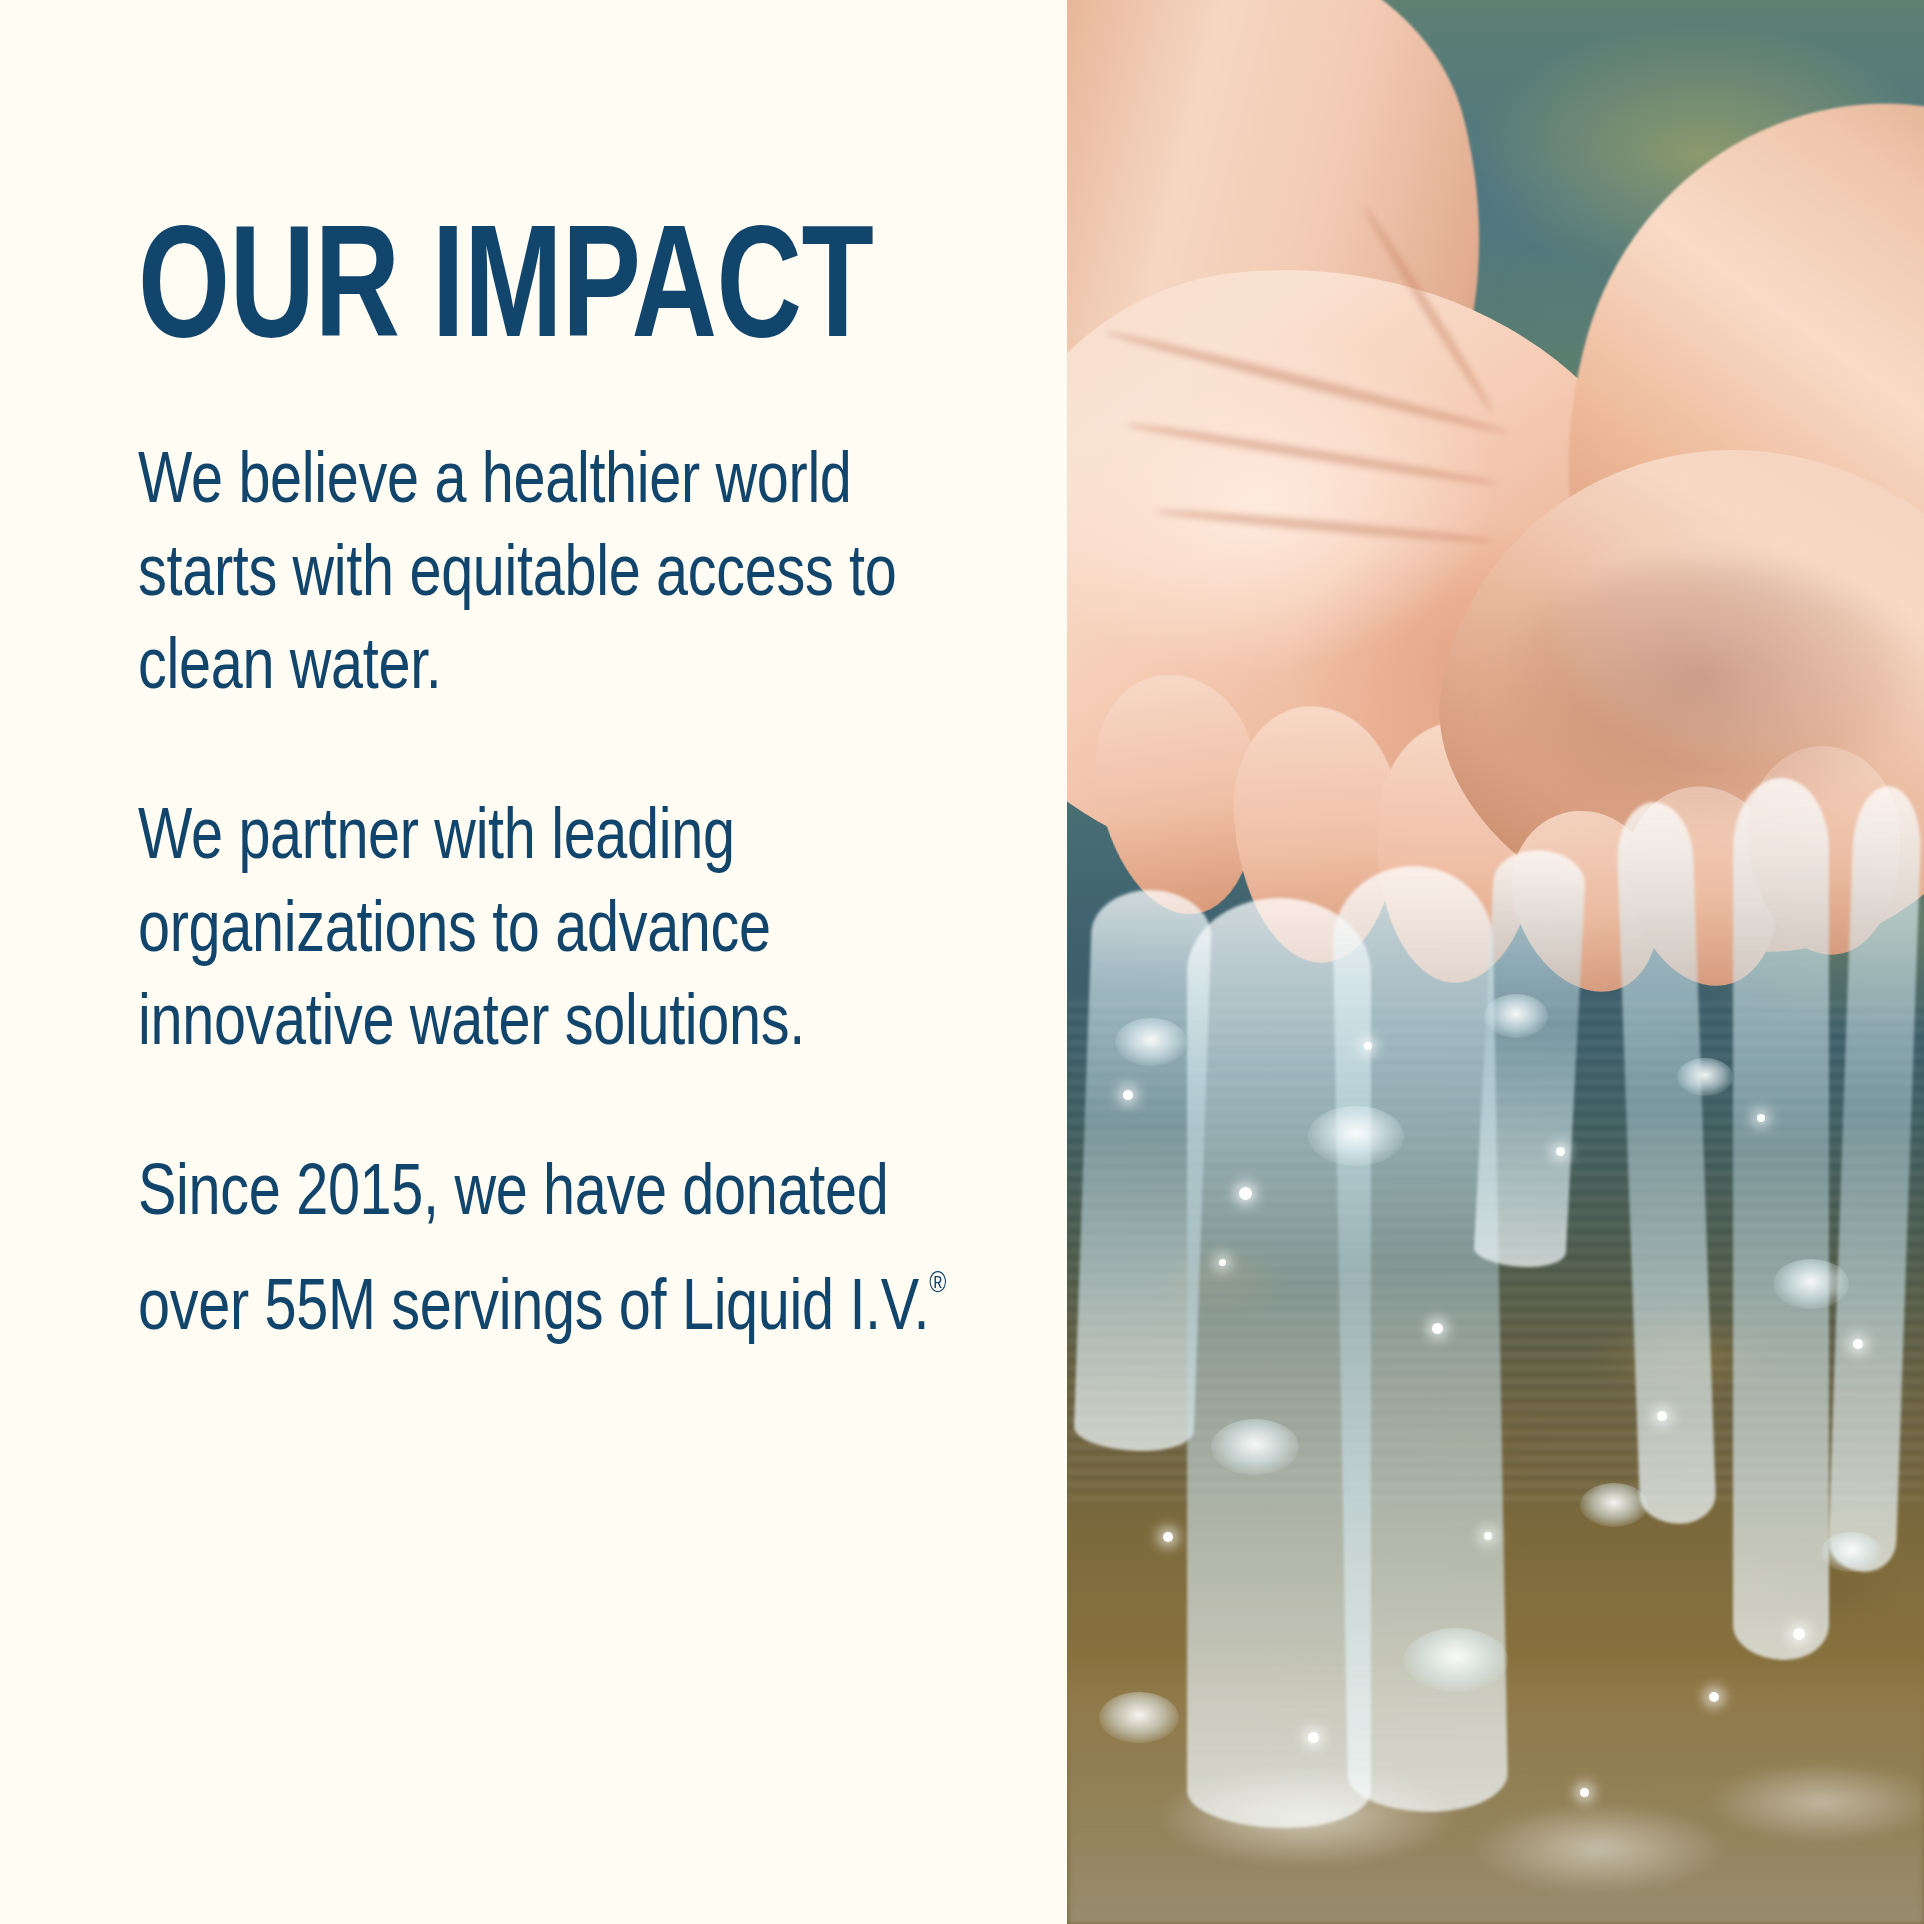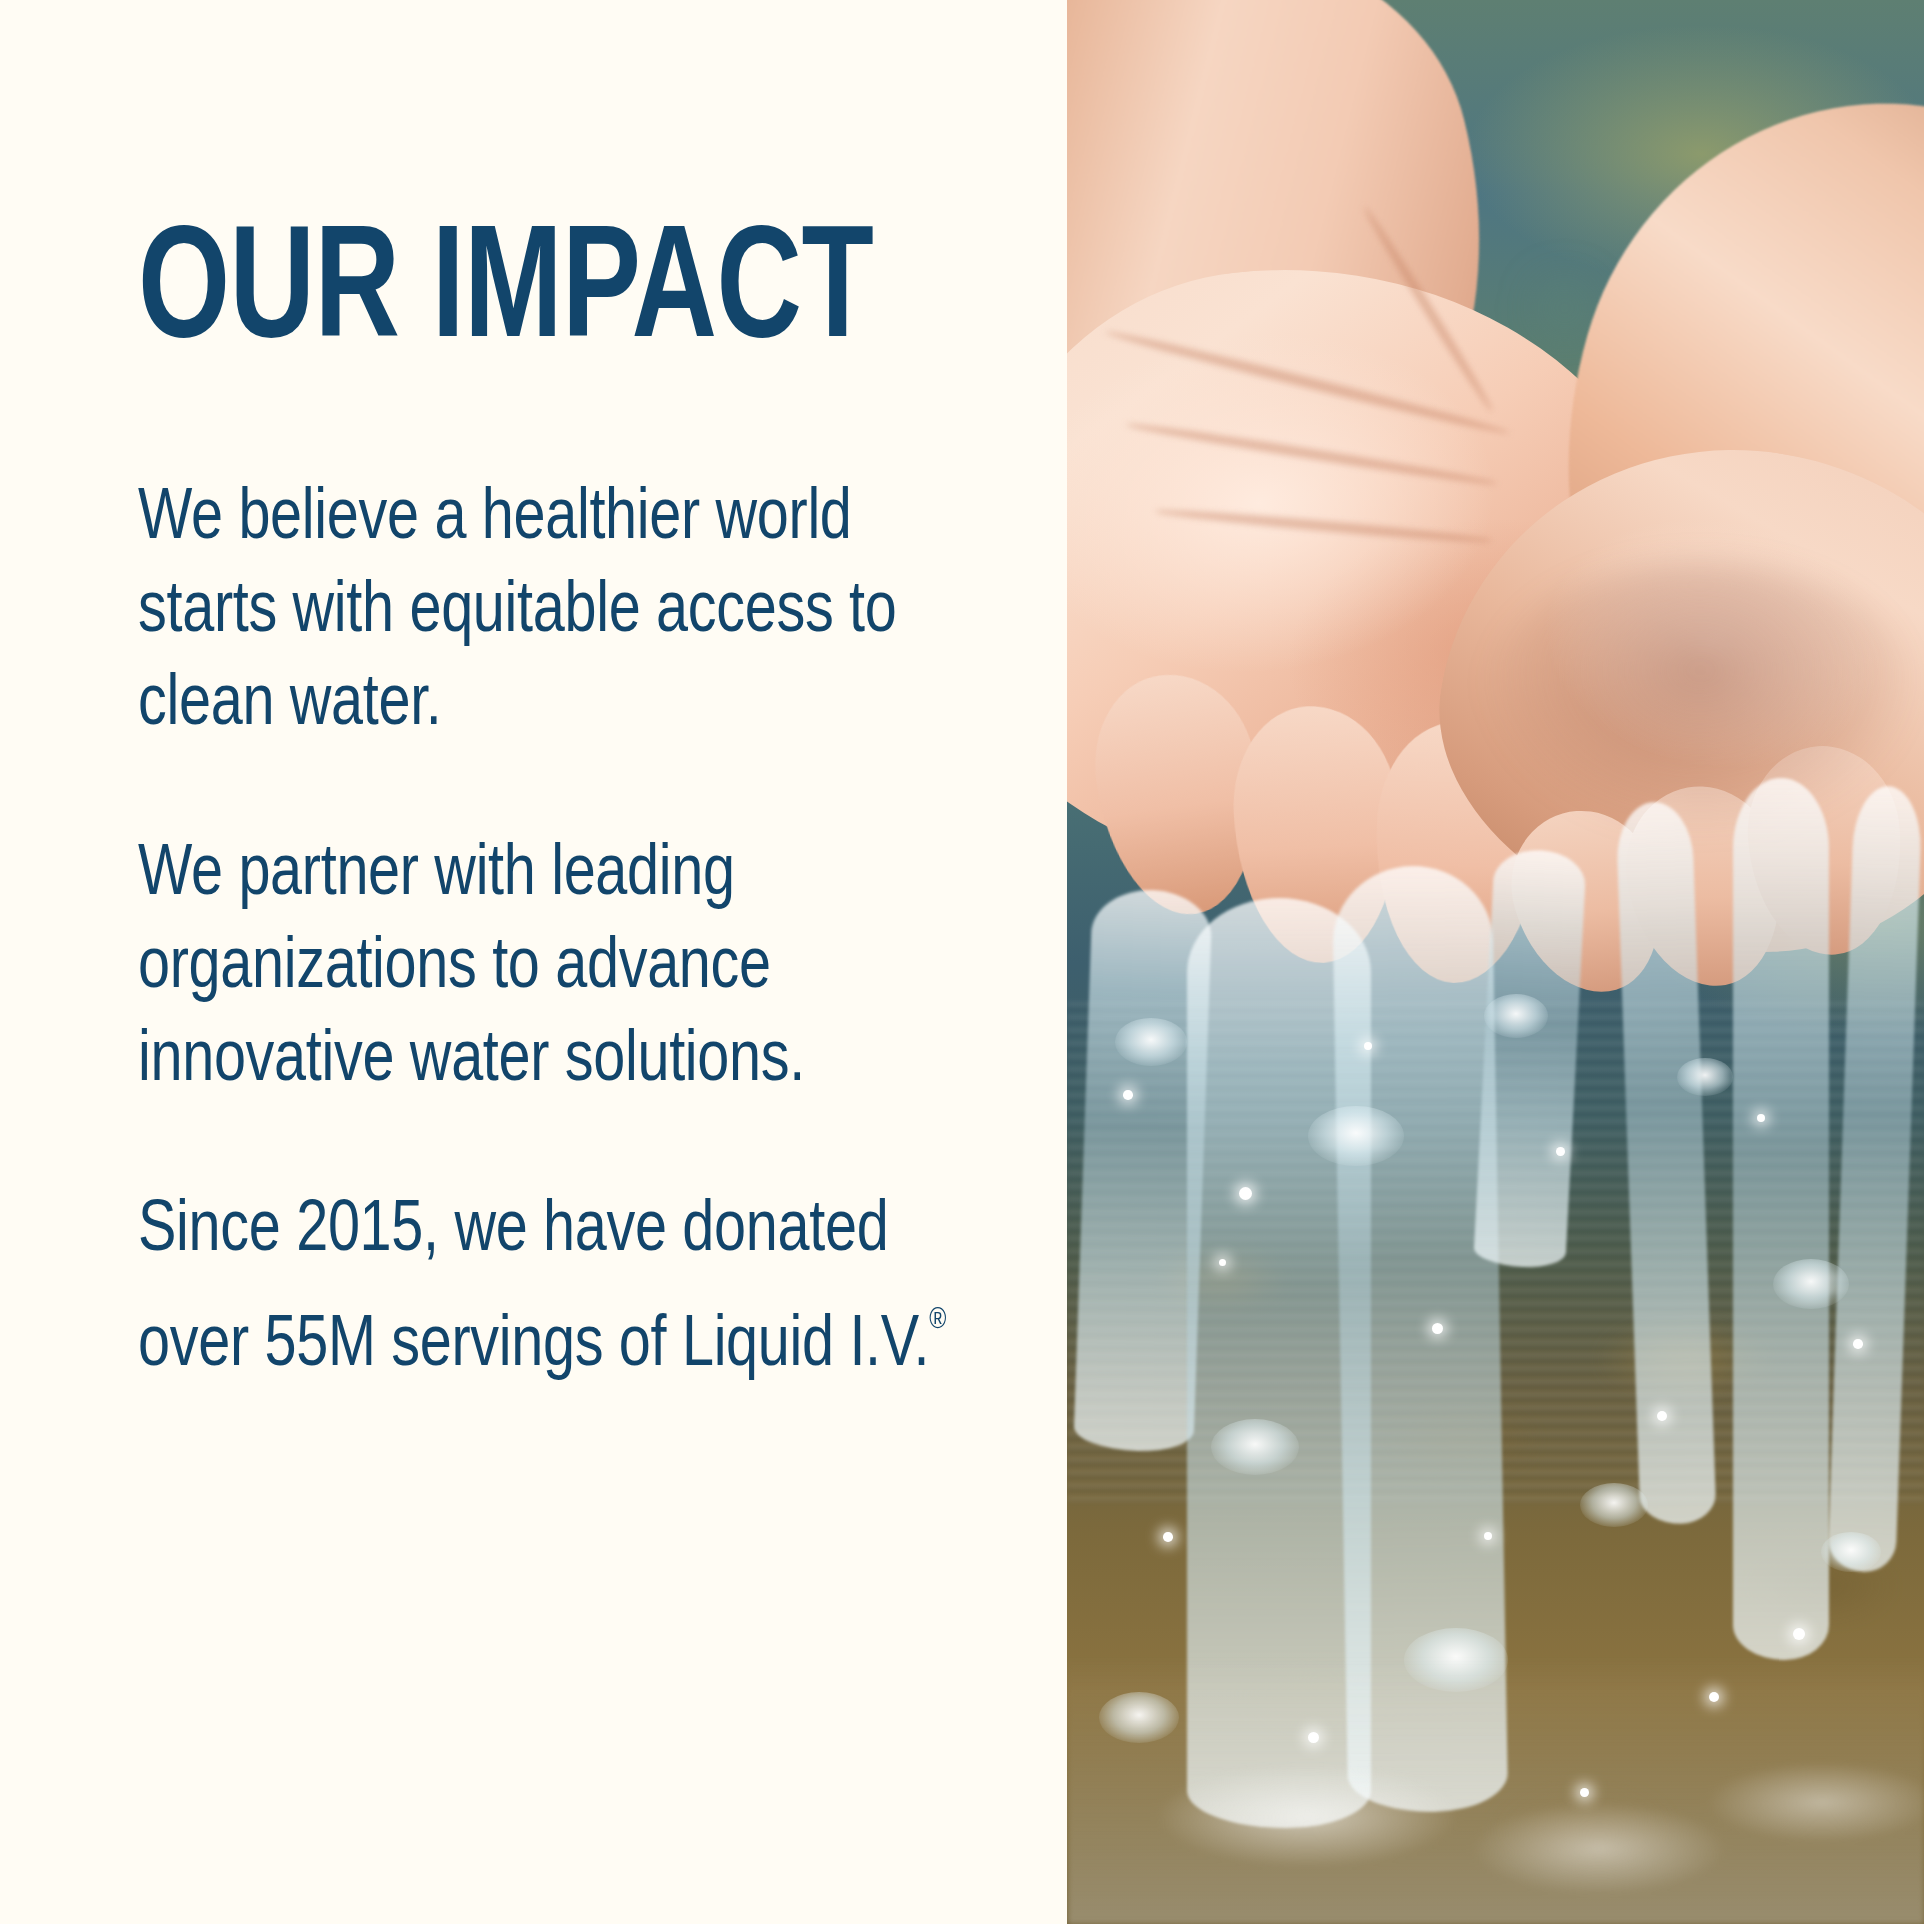--- a/index.html
+++ b/index.html
@@ -45,21 +45,21 @@
     font-size: 160px;
     line-height: 0.95;
     letter-spacing: -0.8px;
     margin: 0 0 0 0;
     transform: scaleX(0.74);
     transform-origin: left top;
     white-space: nowrap;
   }
 
   .body-block {
-    margin-top: 110px;
+    margin-top: 74px;
   }
 
   .para {
     color: #12456b;
     font-family: "Liberation Sans", sans-serif;
     font-weight: 400;
     font-size: 72px;
     line-height: 93px;
     margin: 0 0 77px 0;
     transform: scaleX(0.80);

